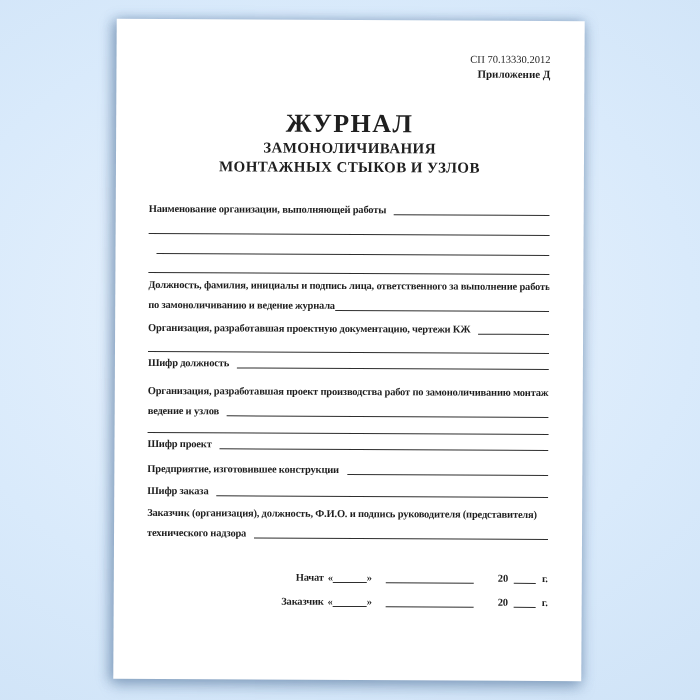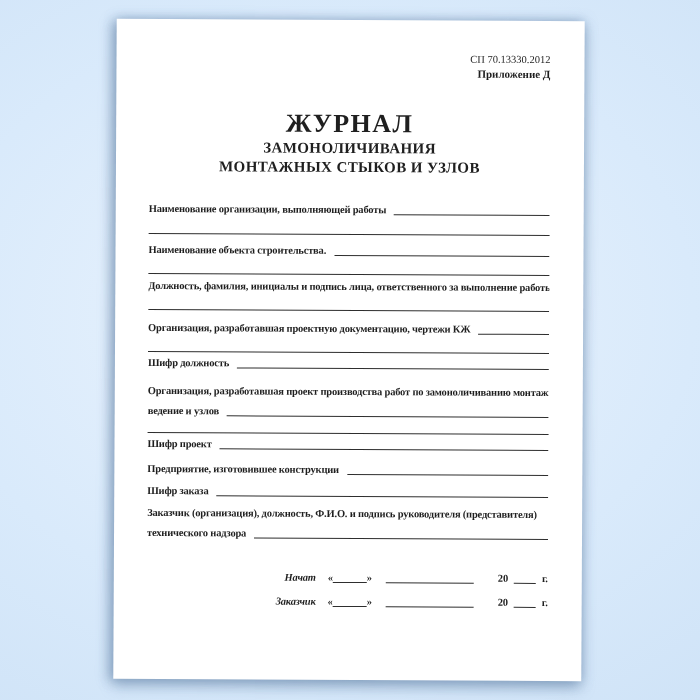--- a/index.html
+++ b/index.html
@@ -39,21 +39,21 @@
   .mt13 { margin-top: 13px; } .mt14 { margin-top: 14px; } .mt16 { margin-top: 16px; }
   .mt17 { margin-top: 17px; } .mt29 { margin-top: 29px; }
   .date-row {
     display: flex; justify-content: flex-end; align-items: flex-end;
     font-size: 10.5px; font-weight: bold; line-height: 15px;
   }
   .blank { display: inline-block; border-bottom: 1px solid #2e2e2e; height: 12px; margin-bottom: 2px; }
   .blank.day { width: 34px; }
   .blank.month { width: 88px; margin-left: 14px; }
   .blank.yr { width: 22px; margin-left: 6px; }
-  .dlbl { margin-right: 12px; font-style: italic; }
+  .dlbl { margin-right: 4px; }
   .cent { margin-left: 24px; }
   .suffix { margin-left: 6px; }
 </style>
 </head>
 <body>
 
 <div class="page">
 
   <div class="ref">
     <div class="ref-std">СП 70.13330.2012</div>
@@ -68,27 +68,27 @@
 
   <div class="fields">
 
     <div class="frow">
       <span class="lbl">Наименование организации, выполняющей работы</span>
       <span class="fill"></span>
     </div>
     <div class="rule mt17"></div>
 
     <div class="frow mt8">
-      <span class="lbl">Наименование объекта строительства.</span>
       <span class="fill"></span>
     </div>
     <div class="rule mt16"></div>
 
     <div class="pre mt4">Должность, фамилия, инициалы и подпись лица, ответственного за выполнение работы</div>
     <div class="frow">
+      <span class="lbl">по замоноличиванию и ведение журнала</span>
       <span class="fill tight"></span>
     </div>
 
     <div class="frow mt8">
       <span class="lbl">Организация, разработавшая проектную документацию, чертежи КЖ</span>
       <span class="fill"></span>
     </div>
     <div class="rule mt16"></div>
 
     <div class="frow mt3">

